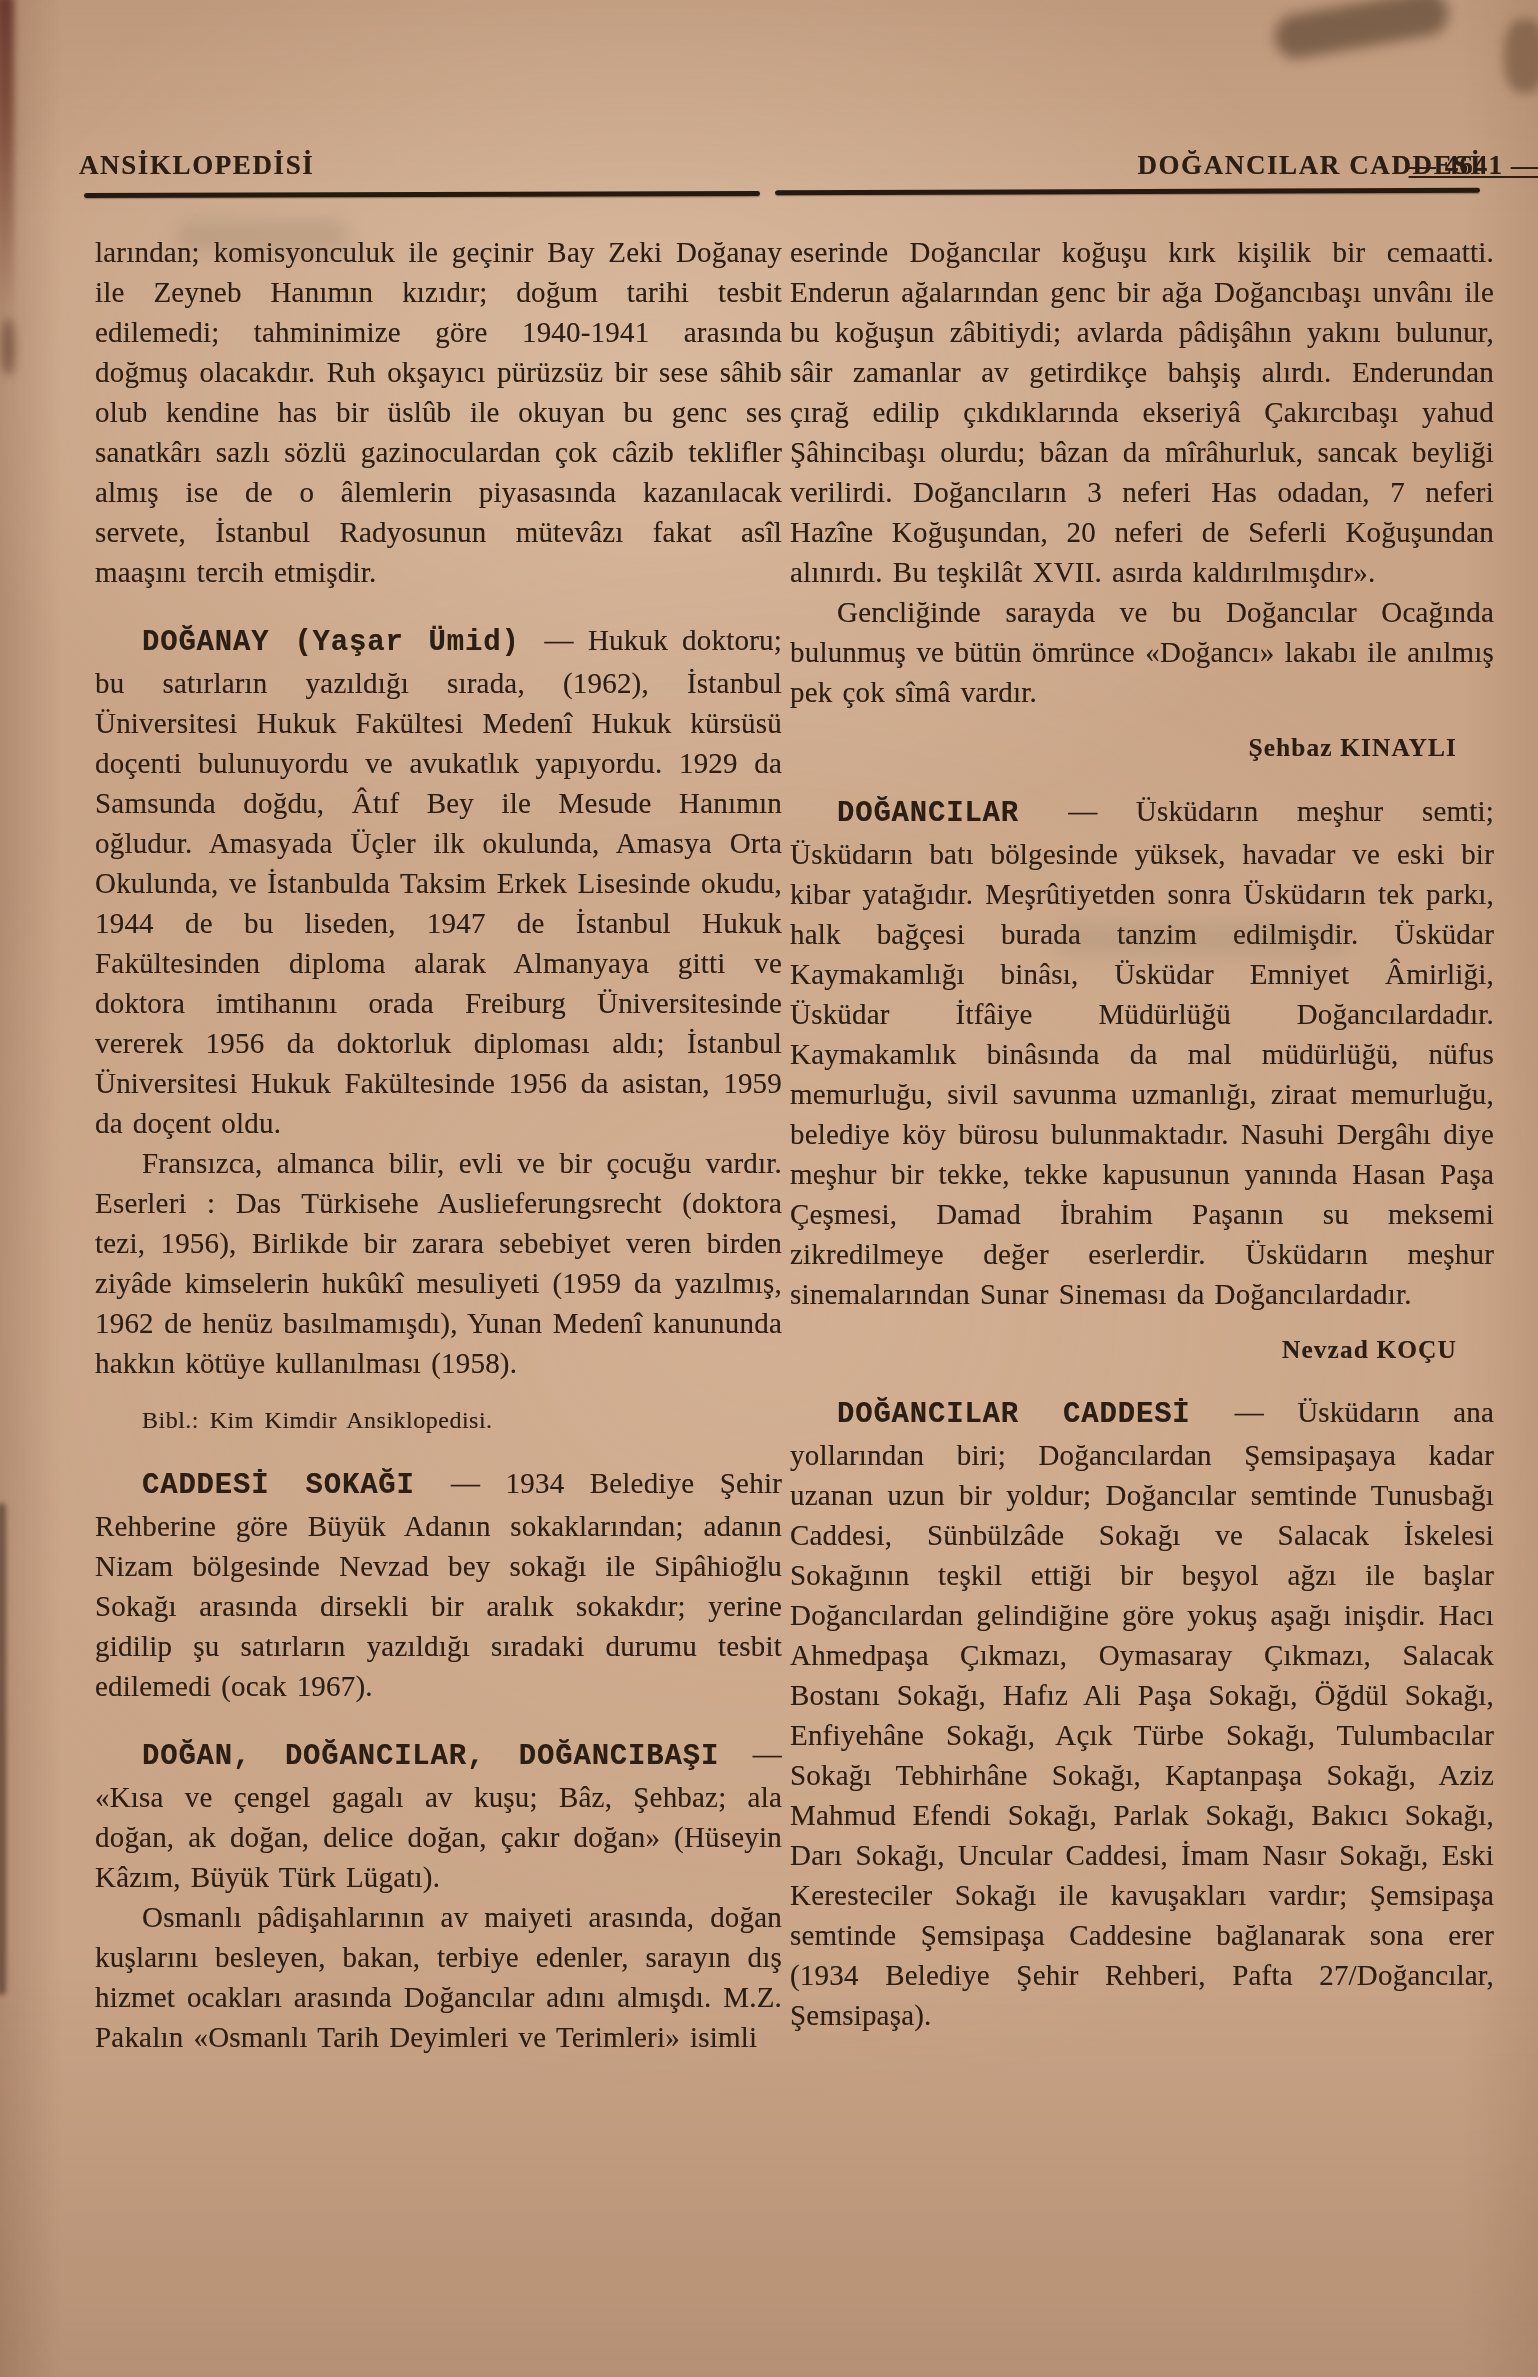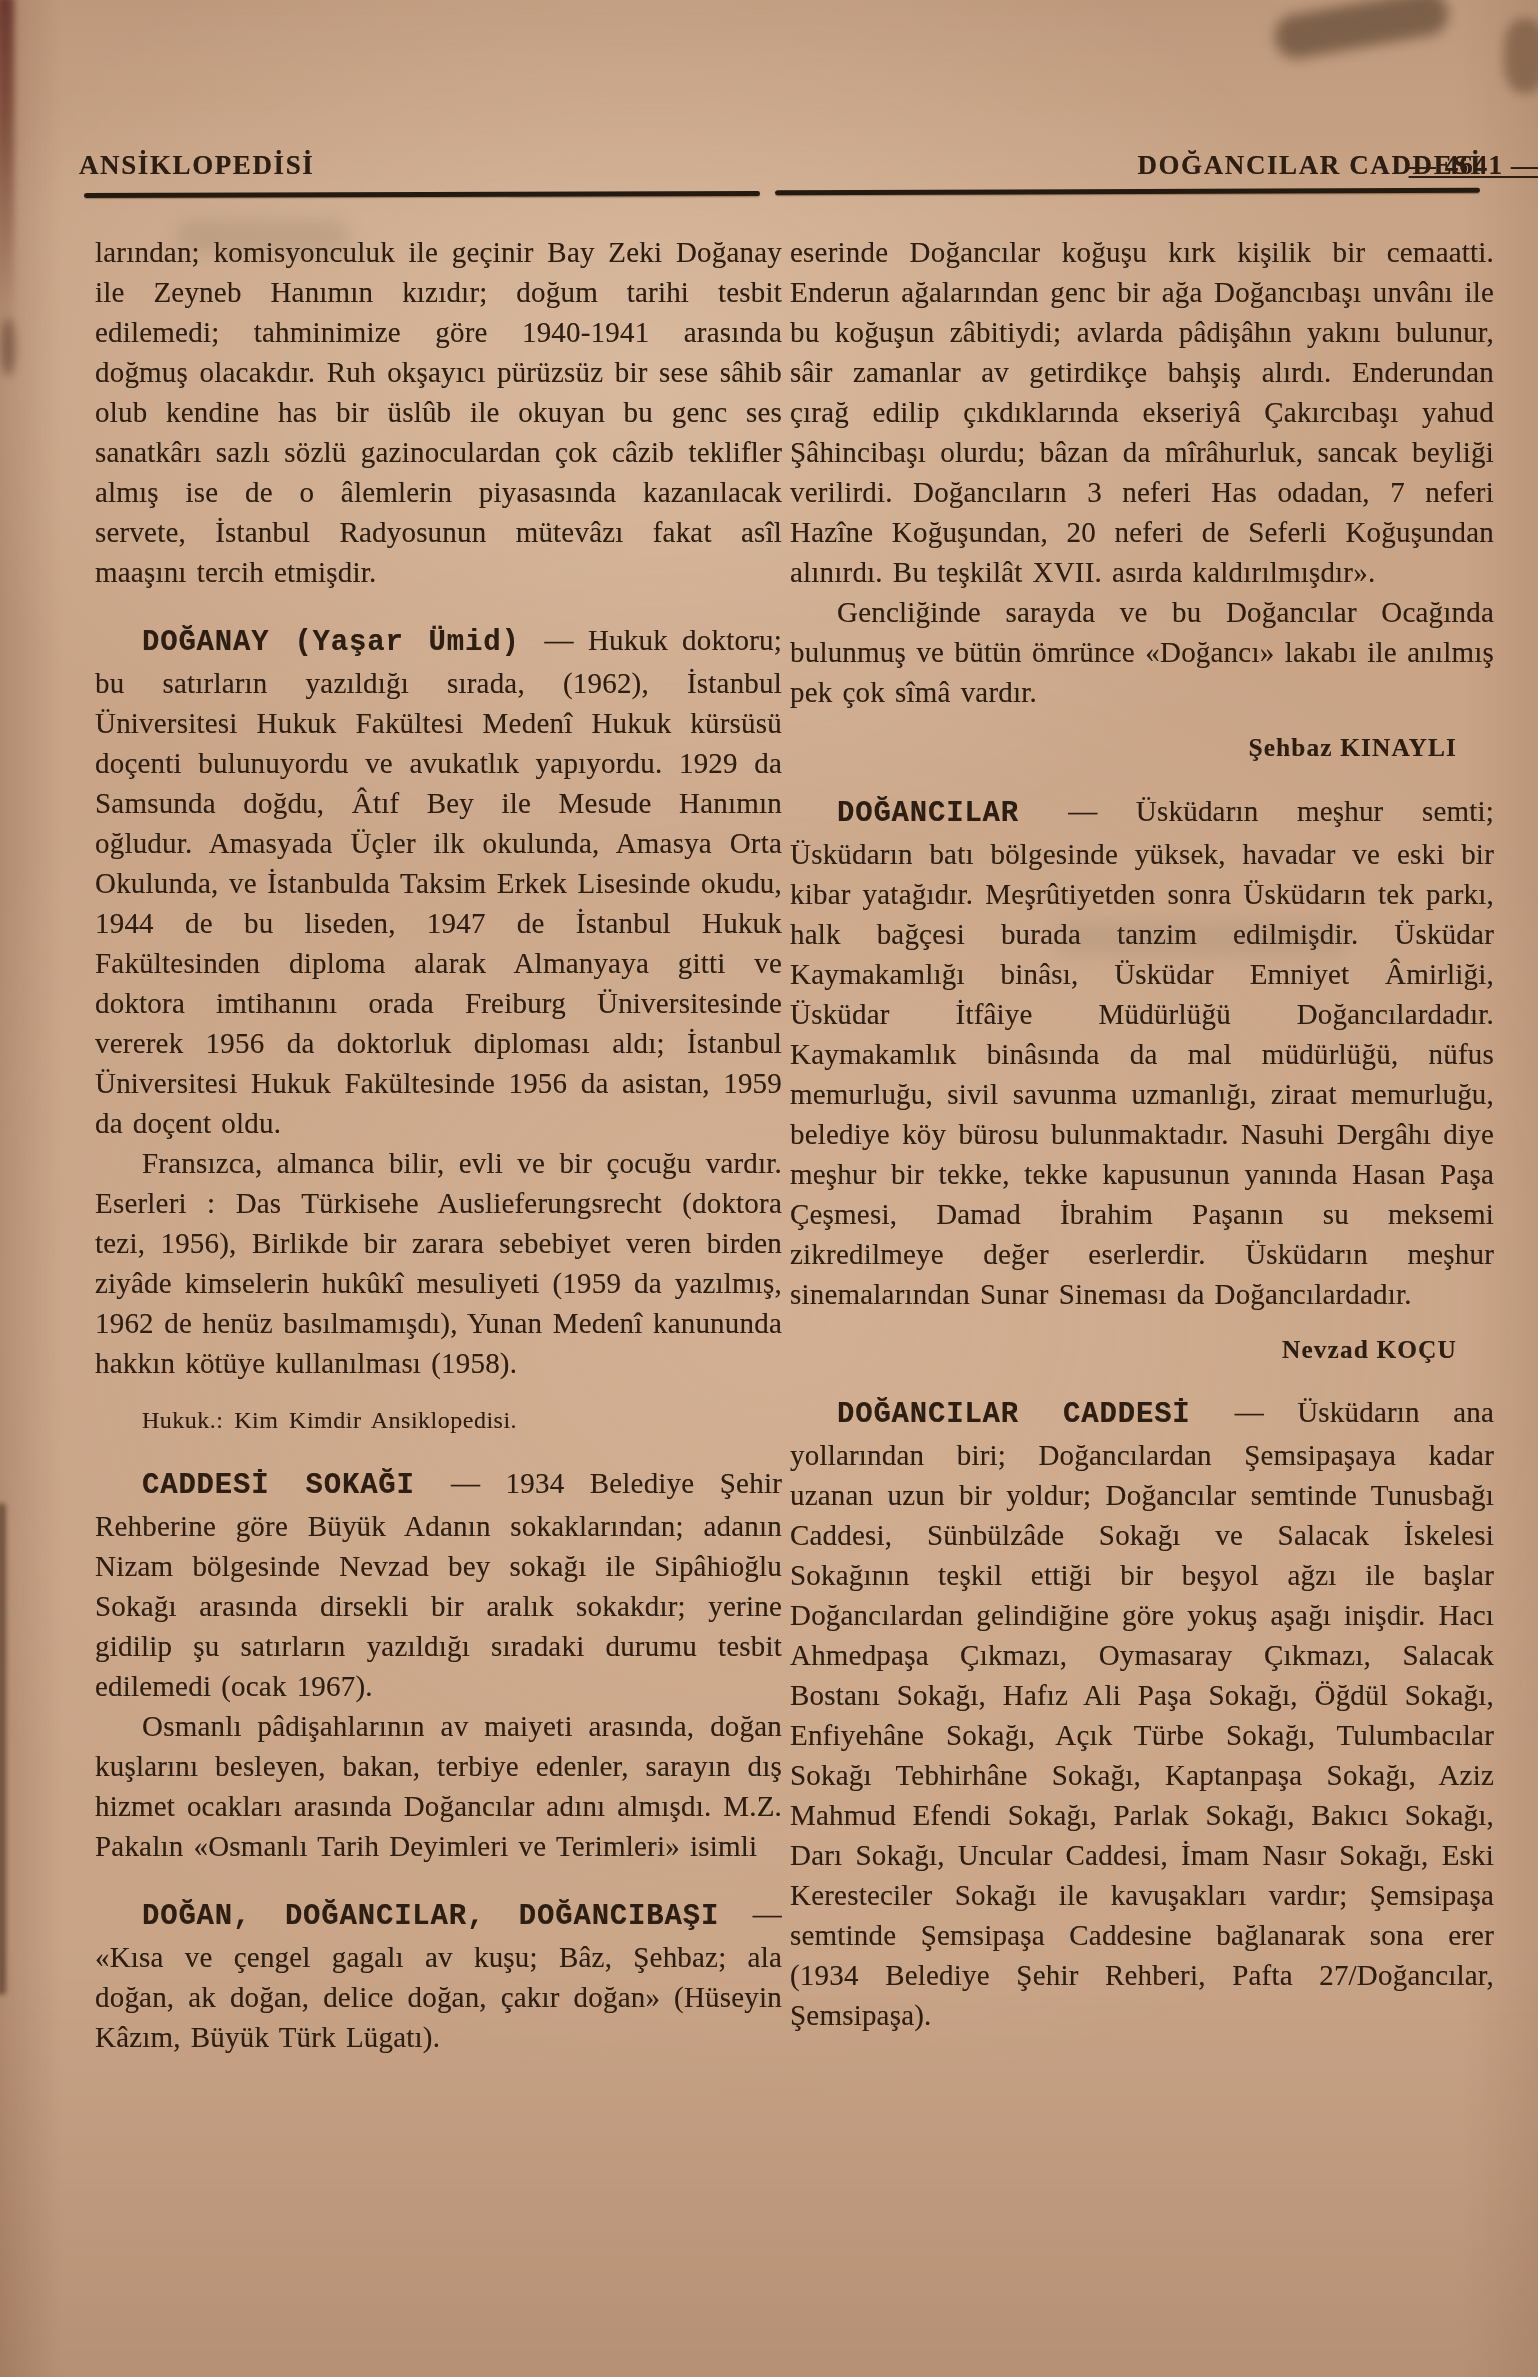--- a/index.html
+++ b/index.html
@@ -130,27 +130,27 @@
   <div class="rule rule-l"></div>
   <div class="rule rule-r"></div>
 
   <div class="col col-left">
     <p class="body"><span>larından; komisyonculuk ile geçinir Bay Zeki Doğanay ile Zeyneb Hanımın kızıdır; doğum tarihi tesbit edilemedi; tahminimize göre 1940-1941 arasında doğmuş olacakdır. Ruh okşayıcı pürüzsüz bir sese sâhib olub kendine has bir üslûb ile okuyan bu genc ses sanatkârı sazlı sözlü gazinoculardan çok câzib teklifler almış ise de o âlemlerin piyasasında kazanılacak servete, İstanbul Radyosunun mütevâzı fakat asîl maaşını tercih etmişdir.</span></p>
 
     <p class="body entry"><b class="lead">DOĞANAY (Yaşar Ümid) </b><span>— Hukuk doktoru; bu satırların yazıldığı sırada, (1962), İstanbul Üniversitesi Hukuk Fakültesi Medenî Hukuk kürsüsü doçenti bulunuyordu ve avukatlık yapıyordu. 1929 da Samsunda doğdu, Âtıf Bey ile Mesude Hanımın oğludur. Amasyada Üçler ilk okulunda, Amasya Orta Okulunda, ve İstanbulda Taksim Erkek Lisesinde okudu, 1944 de bu liseden, 1947 de İstanbul Hukuk Fakültesinden diploma alarak Almanyaya gitti ve doktora imtihanını orada Freiburg Üniversitesinde vererek 1956 da doktorluk diploması aldı; İstanbul Üniversitesi Hukuk Fakültesinde 1956 da asistan, 1959 da doçent oldu.</span></p>
 
     <p class="body indent"><span>Fransızca, almanca bilir, evli ve bir çocuğu vardır. Eserleri : Das Türkisehe Auslieferungsrecht (doktora tezi, 1956), Birlikde bir zarara sebebiyet veren birden ziyâde kimselerin hukûkî mesuliyeti (1959 da yazılmış, 1962 de henüz basılmamışdı), Yunan Medenî kanununda hakkın kötüye kullanılması (1958).</span></p>
 
-    <p class="bibl"><span>Hukuk.: Kim Kimdir Ansiklopedisi.</span></p>
+    <p class="bibl"><span>Bibl.: Kim Kimdir Ansiklopedisi.</span></p>
 
     <p class="body entry"><b class="lead">CADDESİ SOKAĞI </b><span>— 1934 Belediye Şehir Rehberine göre Büyük Adanın sokaklarından; adanın Nizam bölgesinde Nevzad bey sokağı ile Sipâhioğlu Sokağı arasında dirsekli bir aralık sokakdır; yerine gidilip şu satırların yazıldığı sıradaki durumu tesbit edilemedi (ocak 1967).</span></p>
 
+    <p class="body entry"><b class="lead">DOĞAN, DOĞANCILAR, DOĞANCIBAŞI </b><span>— «Kısa ve çengel gagalı av kuşu; Bâz, Şehbaz; ala doğan, ak doğan, delice doğan, çakır doğan» (Hüseyin Kâzım, Büyük Türk Lügatı).</span></p>
+
     <p class="body indent"><span>Osmanlı pâdişahlarının av maiyeti arasında, doğan kuşlarını besleyen, bakan, terbiye edenler, sarayın dış hizmet ocakları arasında Doğancılar adını almışdı. M.Z. Pakalın «Osmanlı Tarih Deyimleri ve Terimleri» isimli</span></p>
-
-    <p class="body entry"><b class="lead">DOĞAN, DOĞANCILAR, DOĞANCIBAŞI </b><span>— «Kısa ve çengel gagalı av kuşu; Bâz, Şehbaz; ala doğan, ak doğan, delice doğan, çakır doğan» (Hüseyin Kâzım, Büyük Türk Lügatı).</span></p>
   </div>
 
   <div class="col col-right">
     <p class="body"><span>eserinde Doğancılar koğuşu kırk kişilik bir cemaatti. Enderun ağalarından genc bir ağa Doğancıbaşı unvânı ile bu koğuşun zâbitiydi; avlarda pâdişâhın yakını bulunur, sâir zamanlar av getirdikçe bahşiş alırdı. Enderundan çırağ edilip çıkdıklarında ekseriyâ Çakırcıbaşı yahud Şâhincibaşı olurdu; bâzan da mîrâhurluk, sancak beyliği verilirdi. Doğancıların 3 neferi Has odadan, 7 neferi Hazîne Koğuşundan, 20 neferi de Seferli Koğuşundan alınırdı. Bu teşkilât XVII. asırda kaldırılmışdır».</span></p>
 
     <p class="body indent"><span>Gencliğinde sarayda ve bu Doğancılar Ocağında bulunmuş ve bütün ömrünce «Doğancı» lakabı ile anılmış pek çok sîmâ vardır.</span></p>
 
     <p class="sig"><span>Şehbaz KINAYLI</span></p>
 
     <p class="body entry"><b class="lead">DOĞANCILAR </b><span>— Üsküdarın meşhur semti; Üsküdarın batı bölgesinde yüksek, havadar ve eski bir kibar yatağıdır. Meşrûtiyetden sonra Üsküdarın tek parkı, halk bağçesi burada tanzim edilmişdir. Üsküdar Kaymakamlığı binâsı, Üsküdar Emniyet Âmirliği, Üsküdar İtfâiye Müdürlüğü Doğancılardadır. Kaymakamlık binâsında da mal müdürlüğü, nüfus memurluğu, sivil savunma uzmanlığı, ziraat memurluğu, belediye köy bürosu bulunmaktadır. Nasuhi Dergâhı diye meşhur bir tekke, tekke kapusunun yanında Hasan Paşa Çeşmesi, Damad İbrahim Paşanın su meksemi zikredilmeye değer eserlerdir. Üsküdarın meşhur sinemalarından Sunar Sineması da Doğancılardadır.</span></p>

